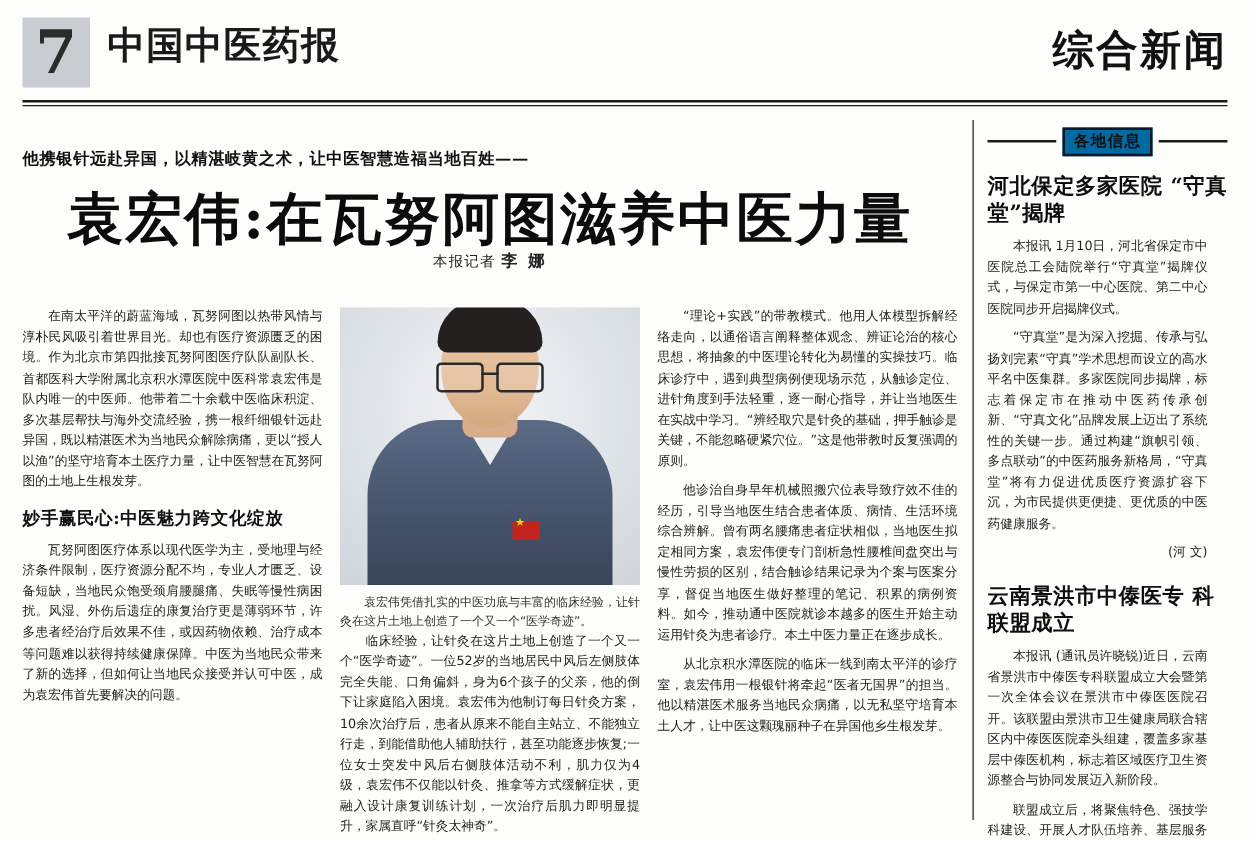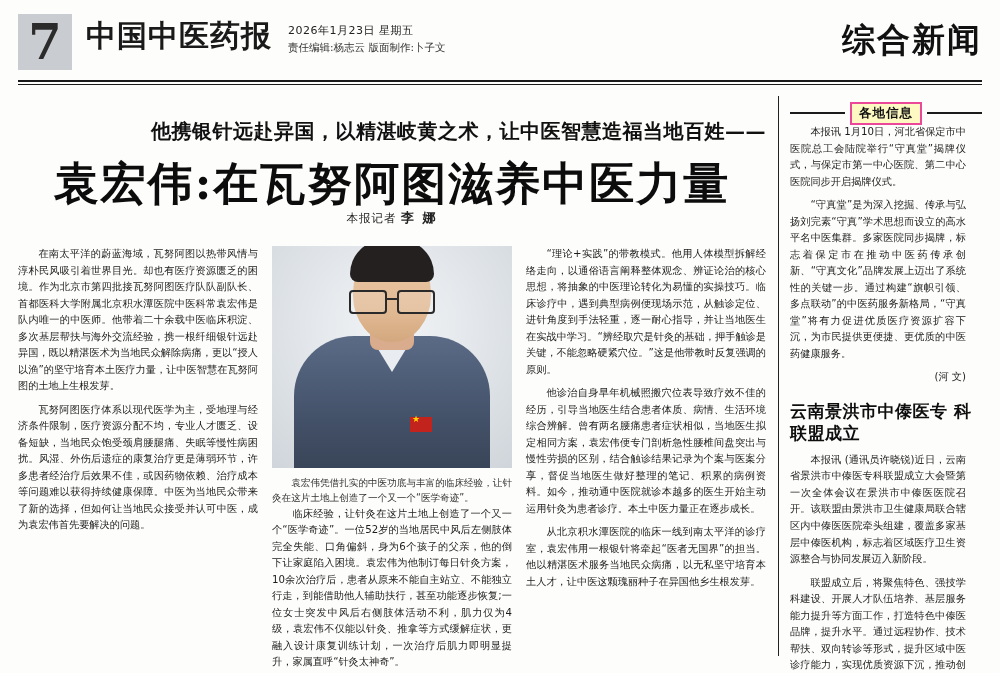--- a/index.html
+++ b/index.html
@@ -42,21 +42,21 @@
   .rule-thick{position:absolute;left:18px;top:80px;width:964px;height:2px;background:#1a1a1a;}
   .rule-thin{position:absolute;left:18px;top:84px;width:964px;height:1px;background:#1a1a1a;}
 
   
   .main{
     position:absolute;left:18px;top:96px;width:748px;height:560px;
   }
   .vdiv{position:absolute;left:778px;top:96px;width:1px;height:560px;background:#222;}
 
   .kicker{
-    text-align:right;font-size:20px;font-weight:bold;color:#111;
+    text-align:left;font-size:13px;font-weight:bold;color:#111;
     letter-spacing:.5px;margin-top:22px;
     font-family:"DejaVu Serif","Liberation Serif",serif;
   }
   .headline{
     text-align:center;margin-top:14px;
     font-family:"DejaVu Serif","Liberation Serif",serif;
     font-size:45px;font-weight:bold;letter-spacing:2px;color:#0c0c0c;
     line-height:1.1;
   }
   .byline{
@@ -132,64 +132,61 @@
     font-size:9.6px;line-height:1.55;color:#333;text-align:justify;text-indent:2em;margin-top:2px;
   }
 
   
   .rail{position:absolute;left:790px;top:96px;width:192px;height:560px;}
   .rail-head{
     display:flex;align-items:center;justify-content:center;height:22px;margin-top:6px;
   }
   .rail-head .bar{flex:1;height:2px;background:#1b1b1b;}
   .rail-head .txt{
-    border:2px solid #ec4899;padding:1px 7px;margin:0 5px;
-    font-family:"DejaVu Serif","Liberation Serif",serif;
-    font-size:12.5px;font-weight:bold;letter-spacing:1px;color:#111;background:#fef9c3;
+    border:2px solid #0f172a;padding:1px 7px;margin:0 5px;
+    font-family:"DejaVu Serif","Liberation Serif",serif;
+    font-size:12.5px;font-weight:bold;letter-spacing:1px;color:#111;background:#0369a1;
   }
   .rail h3{
     margin:14px 0 8px 0;
     font-family:"DejaVu Serif","Liberation Serif",serif;
     font-size:17px;font-weight:bold;line-height:1.3;color:#0e0e0e;letter-spacing:.5px;
   }
   .rail p{
     margin:0 16px 7px 0;font-size:10.2px;line-height:1.62;color:#1c1c1c;
     text-align:justify;text-indent:2em;
   }
   .rail .signoff{text-align:right;text-indent:0;font-size:10.2px;margin-top:2px;}
 </style>
 </head>
 <body>
 
 <div class="page">
 
   <div class="masthead">
     <div class="page-num-box">7</div>
     <div class="paper-name">中国中医药报</div>
-    <div class="issue-meta">
-      <div class="dateline">2026年1月23日    星期五</div>
-      <div class="editors">责任编辑:杨志云  版面制作:卜子文</div>
-    </div>
     <div class="section-title">综合新闻</div>
   </div>
   <div class="rule-thick"></div>
   <div class="rule-thin"></div>
 
   <div class="main">
     <div class="kicker">他携银针远赴异国，以精湛岐黄之术，让中医智慧造福当地百姓——</div>
     <div class="headline">袁宏伟:在瓦努阿图滋养中医力量</div>
     <div class="byline">
       <span>本报记者</span>
       <span class="name">李 娜</span>
     </div>
 
     <div class="cols">
 
       <div class="col">
         <p>在南太平洋的蔚蓝海域，瓦努阿图以热带风情与淳朴民风吸引着世界目光。却也有医疗资源匮乏的困境。作为北京市第四批接瓦努阿图医疗队队副队长、首都医科大学附属北京积水潭医院中医科常袁宏伟是队内唯一的中医师。他带着二十余载中医临床积淀、多次基层帮扶与海外交流经验，携一根纤细银针远赴异国，既以精湛医术为当地民众解除病痛，更以“授人以渔”的坚守培育本土医疗力量，让中医智慧在瓦努阿图的土地上生根发芽。</p>
+        <div class="subhead">妙手赢民心:中医魅力跨文化绽放</div>
         <p>瓦努阿图医疗体系以现代医学为主，受地理与经济条件限制，医疗资源分配不均，专业人才匮乏、设备短缺，当地民众饱受颈肩腰腿痛、失眠等慢性病困扰。风湿、外伤后遗症的康复治疗更是薄弱环节，许多患者经治疗后效果不佳，或因药物依赖、治疗成本等问题难以获得持续健康保障。中医为当地民众带来了新的选择，但如何让当地民众接受并认可中医，成为袁宏伟首先要解决的问题。</p>
       </div>
 
       <div class="col">
         <div class="photo">
           <div class="ph-bg"></div>
           <div class="ph-body"></div>
           <div class="ph-collar"></div>
           <div class="ph-neck"></div>
           <div class="ph-head"></div>
@@ -217,20 +214,22 @@
 
   <div class="vdiv"></div>
 
   <div class="rail">
     <div class="rail-head">
       <span class="bar"></span>
       <span class="txt">各地信息</span>
       <span class="bar"></span>
     </div>
 
+    <h3>河北保定多家医院
+“守真堂”揭牌</h3>
     <p>本报讯   1月10日，河北省保定市中医院总工会陆院举行“守真堂”揭牌仪式，与保定市第一中心医院、第二中心医院同步开启揭牌仪式。</p>
     <p>“守真堂”是为深入挖掘、传承与弘扬刘完素“守真”学术思想而设立的高水平名中医集群。多家医院同步揭牌，标志着保定市在推动中医药传承创新、“守真文化”品牌发展上迈出了系统性的关键一步。通过构建“旗帜引领、多点联动”的中医药服务新格局，“守真堂”将有力促进优质医疗资源扩容下沉，为市民提供更便捷、更优质的中医药健康服务。</p>
     <p class="signoff">(河 文)</p>
 
     <h3>云南景洪市中傣医专
 科联盟成立</h3>
     <p>本报讯   (通讯员许晓锐)近日，云南省景洪市中傣医专科联盟成立大会暨第一次全体会议在景洪市中傣医医院召开。该联盟由景洪市卫生健康局联合辖区内中傣医医院牵头组建，覆盖多家基层中傣医机构，标志着区域医疗卫生资源整合与协同发展迈入新阶段。</p>
     <p>联盟成立后，将聚焦特色、强技学科建设、开展人才队伍培养、基层服务能力提升等方面工作，打造特色中傣医品牌，提升水平。通过远程协作、技术帮扶、双向转诊等形式，提升区域中医诊疗能力，实现优质资源下沉，推动创新，激活行业发展内生动力。深入挖掘中傣医传统医学智慧，推动民族医药传承创新，为区域协同发展深度融合。</p>
   </div>
 

